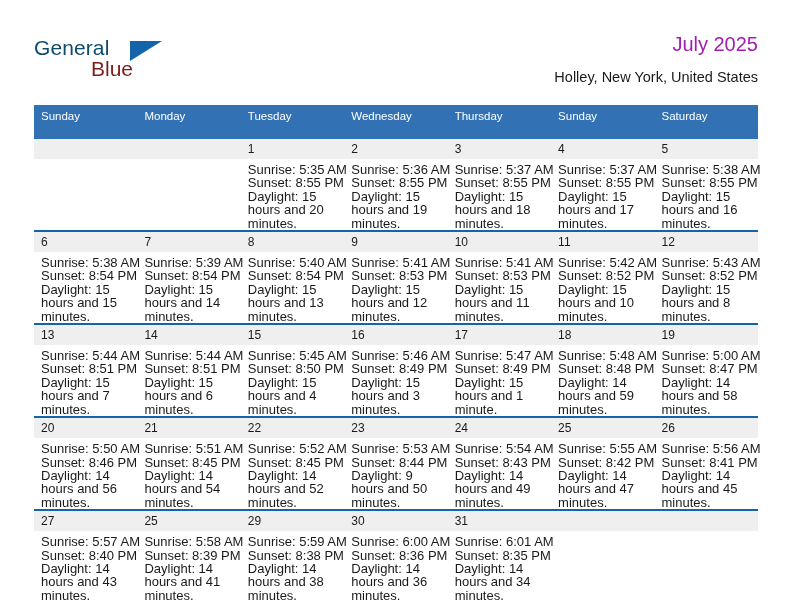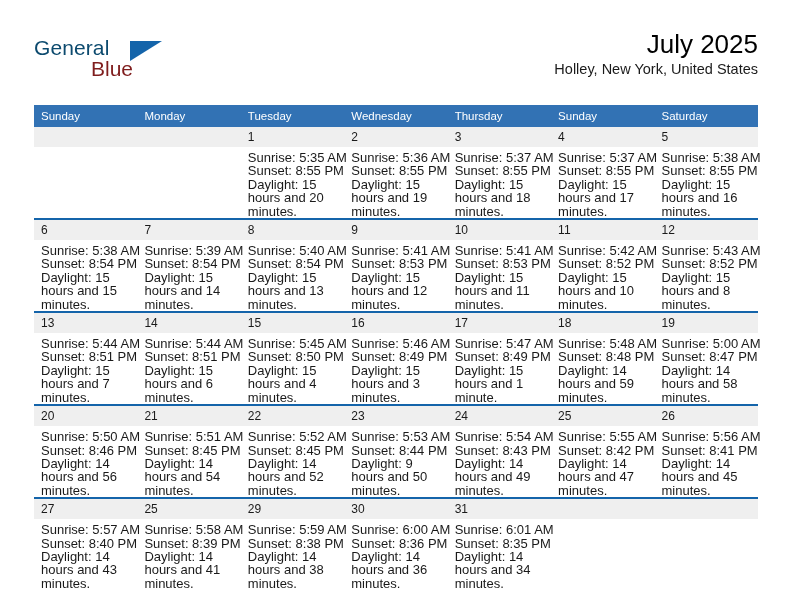--- a/index.html
+++ b/index.html
@@ -63,26 +63,27 @@
     border-bottom: 20px solid transparent;
   }
 
   .title-block {
     position: absolute;
     right: 0;
     top: 0;
     text-align: right;
   }
   .month-title {
-    font-size: 26px;
-    color: #000000;
+    font-size: 20px;
+    color: #a21caf;
     line-height: 32px;
     white-space: nowrap;
   }
   .location {
+    margin-top: 8px;
     font-size: 14.5px;
     color: #1a1a1a;
     line-height: 18px;
     white-space: nowrap;
   }
 
   
   .cal {
     position: absolute;
     left: 34px;
@@ -90,21 +91,21 @@
     width: 724px;
     border-collapse: collapse;
     table-layout: fixed;
   }
   .cal th {
     background: #3272b4;
     color: #ffffff;
     font-size: 11.5px;
     font-weight: normal;
     text-align: left;
-    padding: 5px 0 5px 7px;
+    padding: 5px 0 17px 7px;
     height: 10px;
     line-height: 12px;
     border: none;
   }
   .cal td {
     vertical-align: top;
     padding: 0;
     border: none;
     border-top: 2px solid #1464aa;
     height: 88px;

